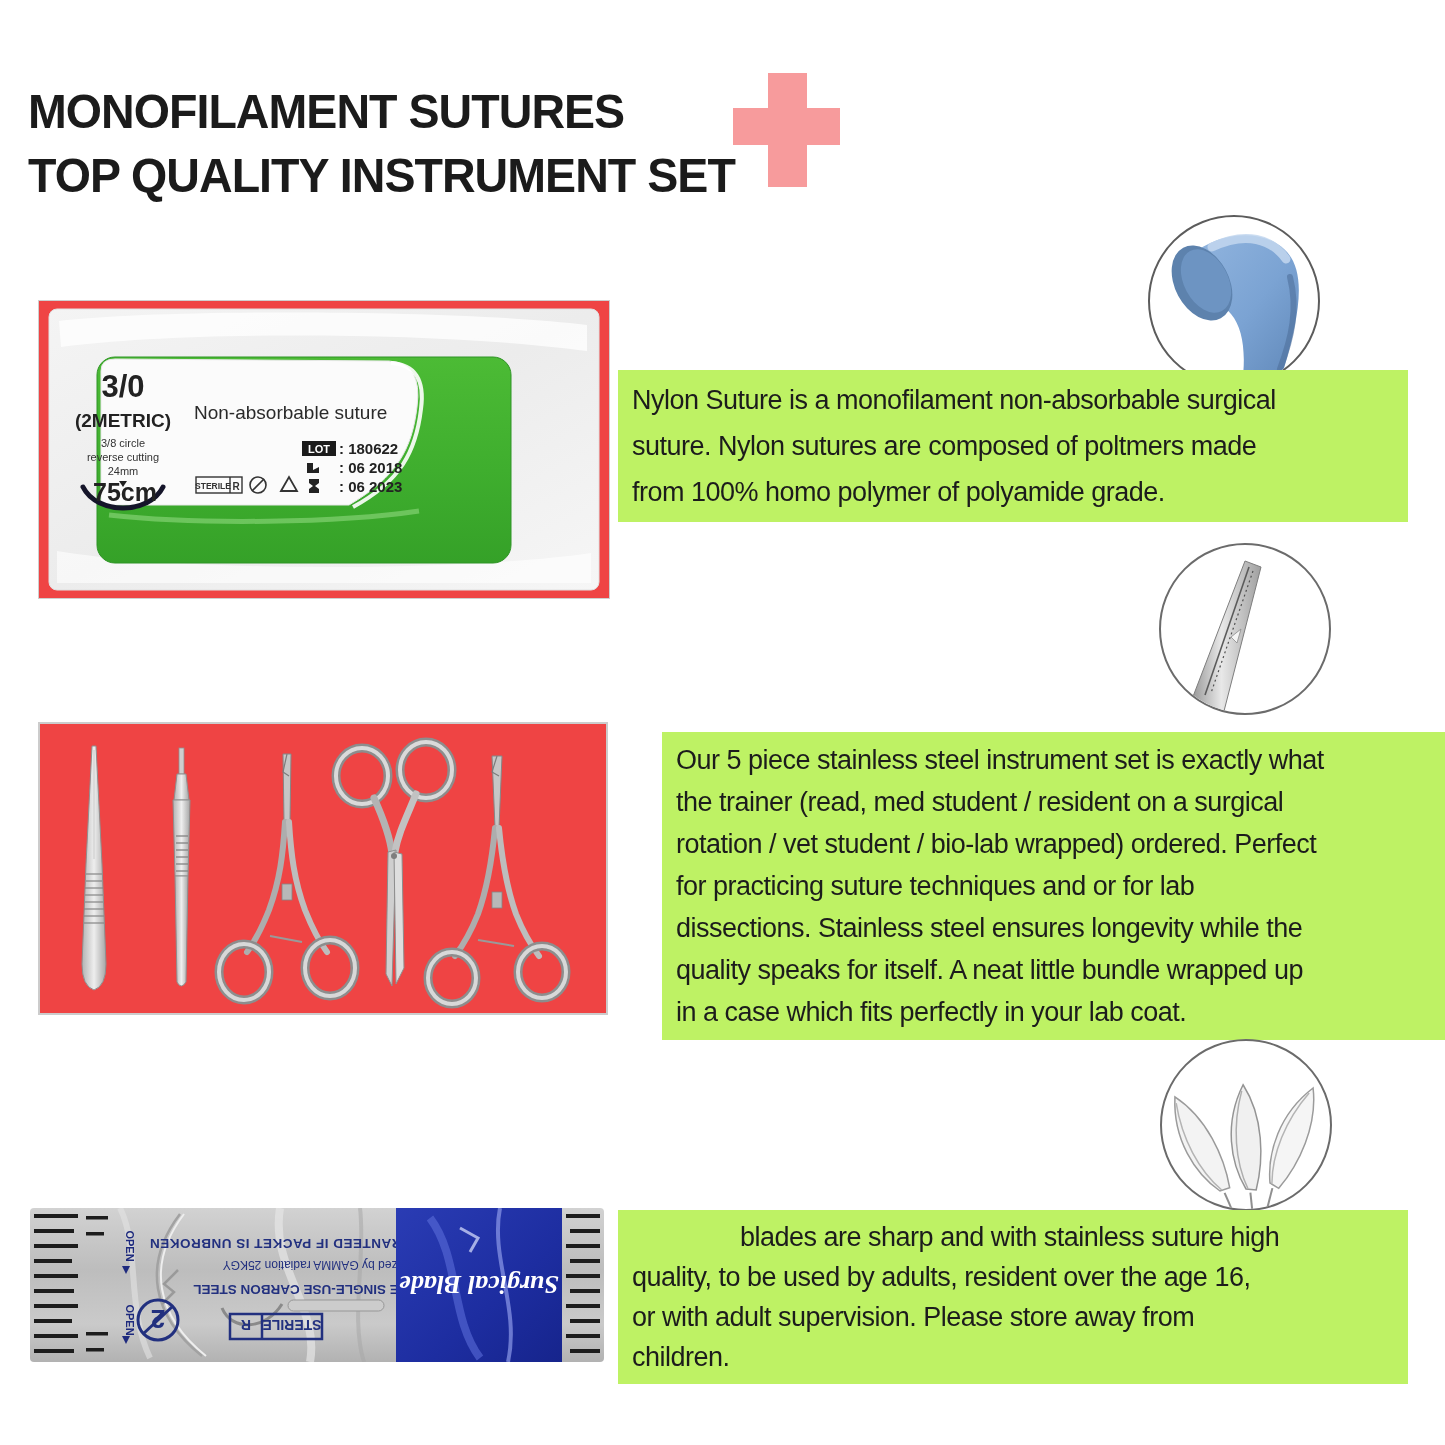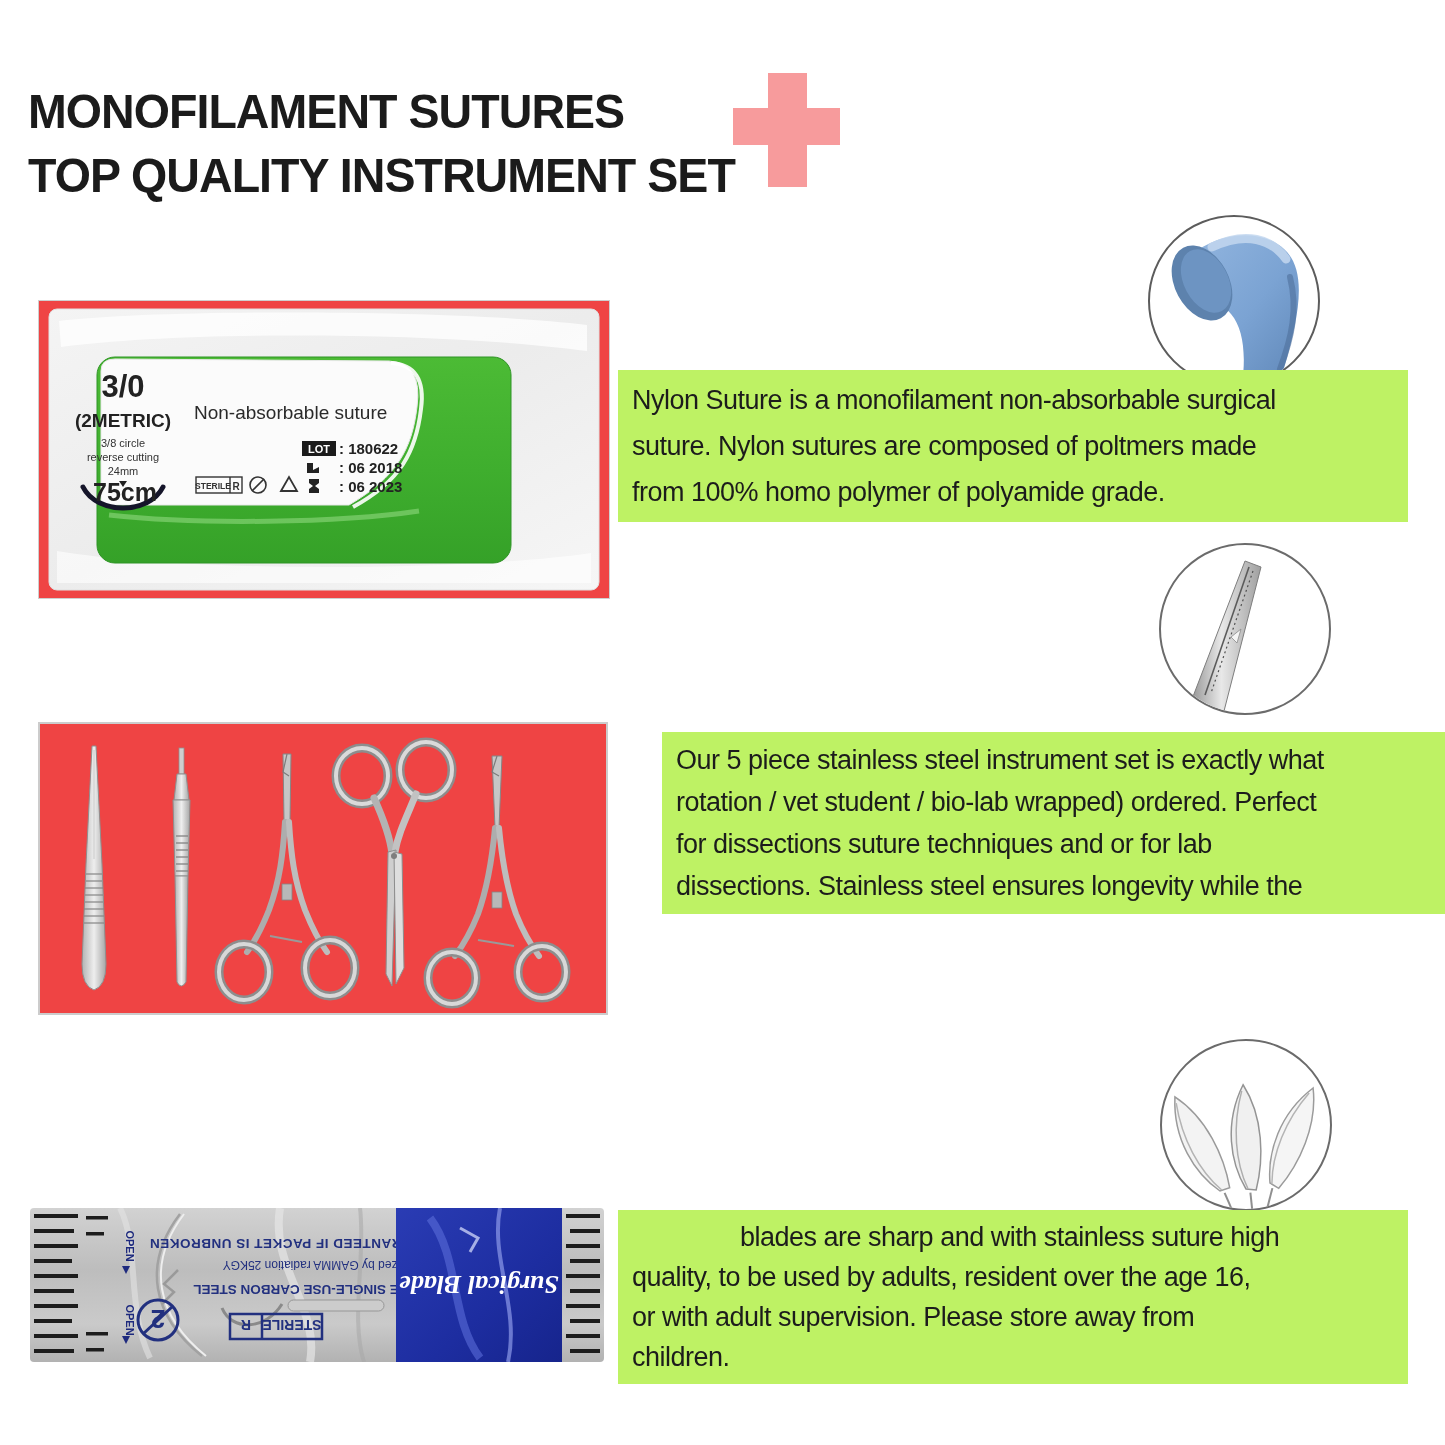--- a/index.html
+++ b/index.html
@@ -229,23 +229,26 @@
         <ellipse cx="412" cy="254" rx="24" ry="26" stroke="#8d8d8d" stroke-width="9"></ellipse>
         <ellipse cx="412" cy="254" rx="24" ry="26" stroke="#d8d8d8" stroke-width="4"></ellipse>
         <ellipse cx="502" cy="248" rx="24" ry="26" stroke="#8d8d8d" stroke-width="9"></ellipse>
         <ellipse cx="502" cy="248" rx="24" ry="26" stroke="#d8d8d8" stroke-width="4"></ellipse>
       </g>
     </svg>
   </div>
 
   <div class="abs tb" id="tb2">
     <div class="line">Our 5 piece stainless steel instrument set is exactly what</div>
+    <div class="line">the trainer (read, med student / resident on a surgical</div>
     <div class="line">rotation / vet student / bio-lab wrapped) ordered. Perfect</div>
-    <div class="line">for dissections suture techniques and or for lab</div>
+    <div class="line">for practicing suture techniques and or for lab</div>
     <div class="line">dissections. Stainless steel ensures longevity while the</div>
+    <div class="line">quality speaks for itself. A neat little bundle wrapped up</div>
+    <div class="line">in a case which fits perfectly in your lab coat.</div>
   </div>
 
   <div class="abs circ" id="circ-blades">
     <svg width="168" height="168" viewBox="0 0 168 168">
       <g>
         <g transform="translate(58,150) rotate(-30)">
           <path d="M0,0 C-13,-28 -15,-68 8,-104 C25,-70 21,-28 10,2 Z" fill="#f3f3f3" stroke="#9b9b9b" stroke-width="1.5"></path>
           <path d="M6,-98 C-7,-64 -8,-28 2,0" fill="none" stroke="#b4b4b4" stroke-width="1.5"></path>
           <line x1="3" y1="4" x2="1" y2="22" stroke="#8f8f8f" stroke-width="2"></line>
         </g>

